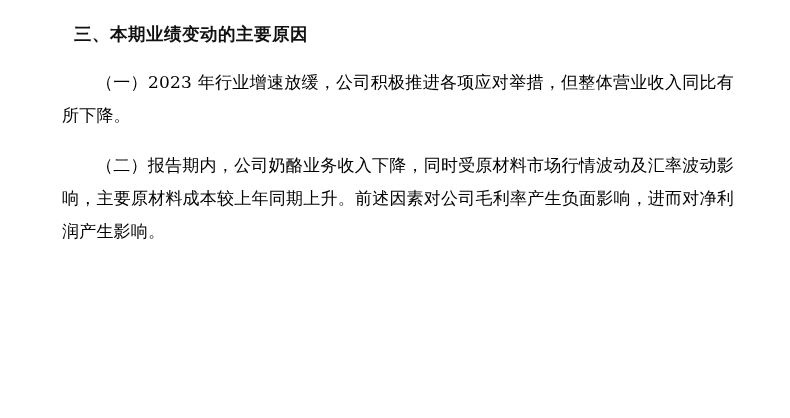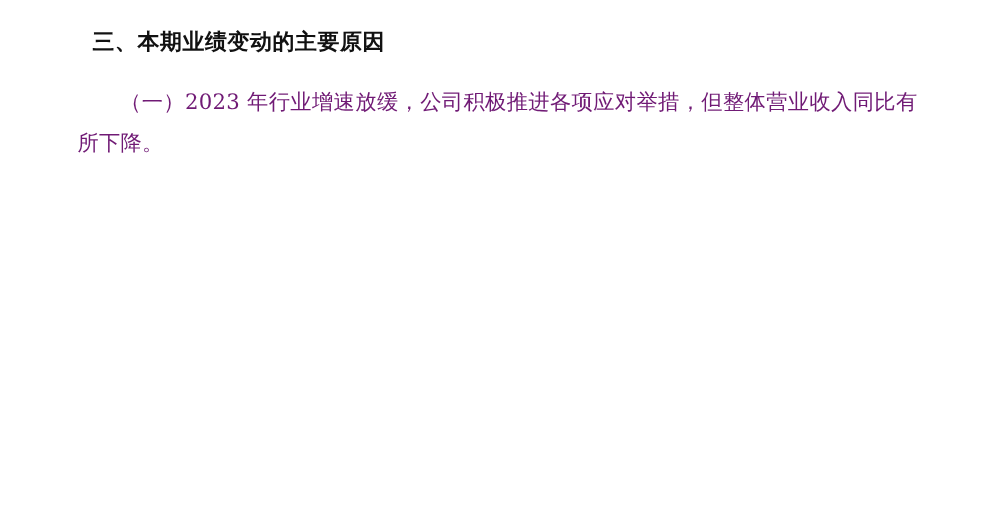--- a/index.html
+++ b/index.html
@@ -31,30 +31,31 @@
     padding-left: 12px;
     color: #111111;
   }
   .doc-para {
     font-size: 17px;
     line-height: 1.92;
     margin: 18px 0 0 0;
     text-align: justify;
     text-justify: inter-ideograph;
     letter-spacing: 0.2px;
-    color: #701a75;
+    color: #000000;
   }
   .doc-para.first-indent {
     text-indent: 2em;
   }
 </style>
 </head>
 <body>
 
 <div class="page">
 
   <h3 class="doc-heading">三、本期业绩变动的主要原因</h3>
 
   <p class="doc-para first-indent">（一）2023 年行业增速放缓，公司积极推进各项应对举措，但整体营业收入同比有所下降。</p>
 
+  <p class="doc-para first-indent">（二）报告期内，公司奶酪业务收入下降，同时受原材料市场行情波动及汇率波动影响，主要原材料成本较上年同期上升。前述因素对公司毛利率产生负面影响，进而对净利润产生影响。</p>
 
 
 </div>
 
 </body></html>

